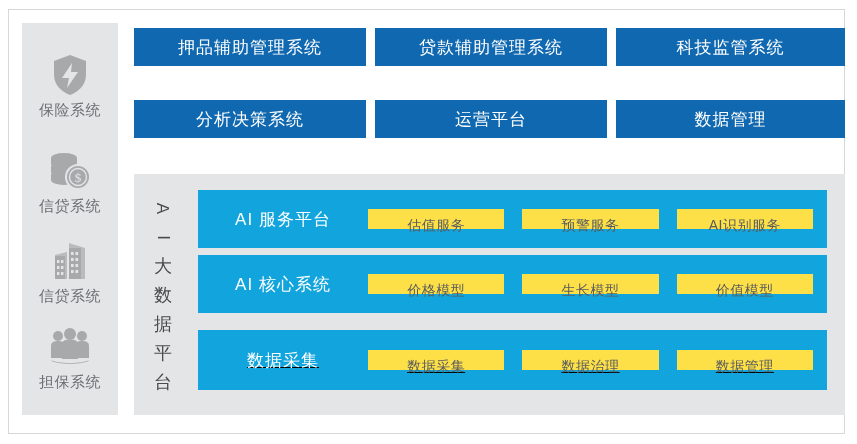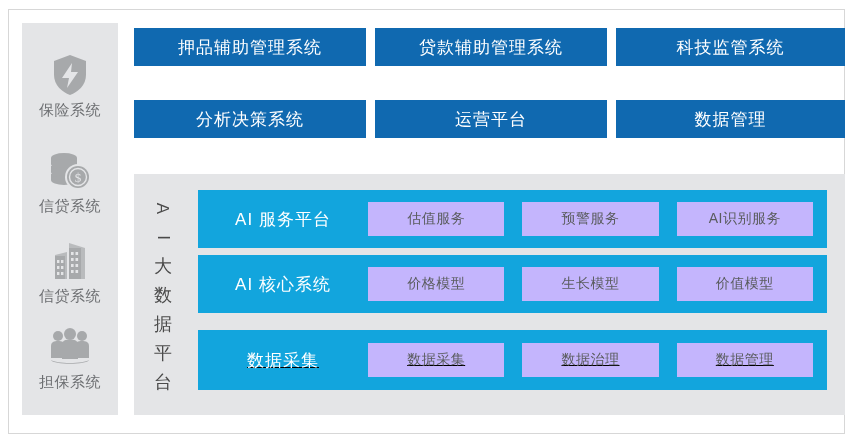--- a/index.html
+++ b/index.html
@@ -135,22 +135,22 @@
     flex: 0 0 170px;
   }
   .chips {
     display: flex;
     flex: 1 1 auto;
     gap: 18px;
     padding-right: 14px;
   }
   .chip {
     flex: 1 1 0;
-    background: #c4b5fd;
-    height: 34px;
+    background: #fde047;
+    height: 20px;
     line-height: 32px;
     text-align: center;
     font-size: 14px;
     color: #5a5c5e;
     letter-spacing: 0.5px;
   }
 </style>
 </head>
 <body>
 

